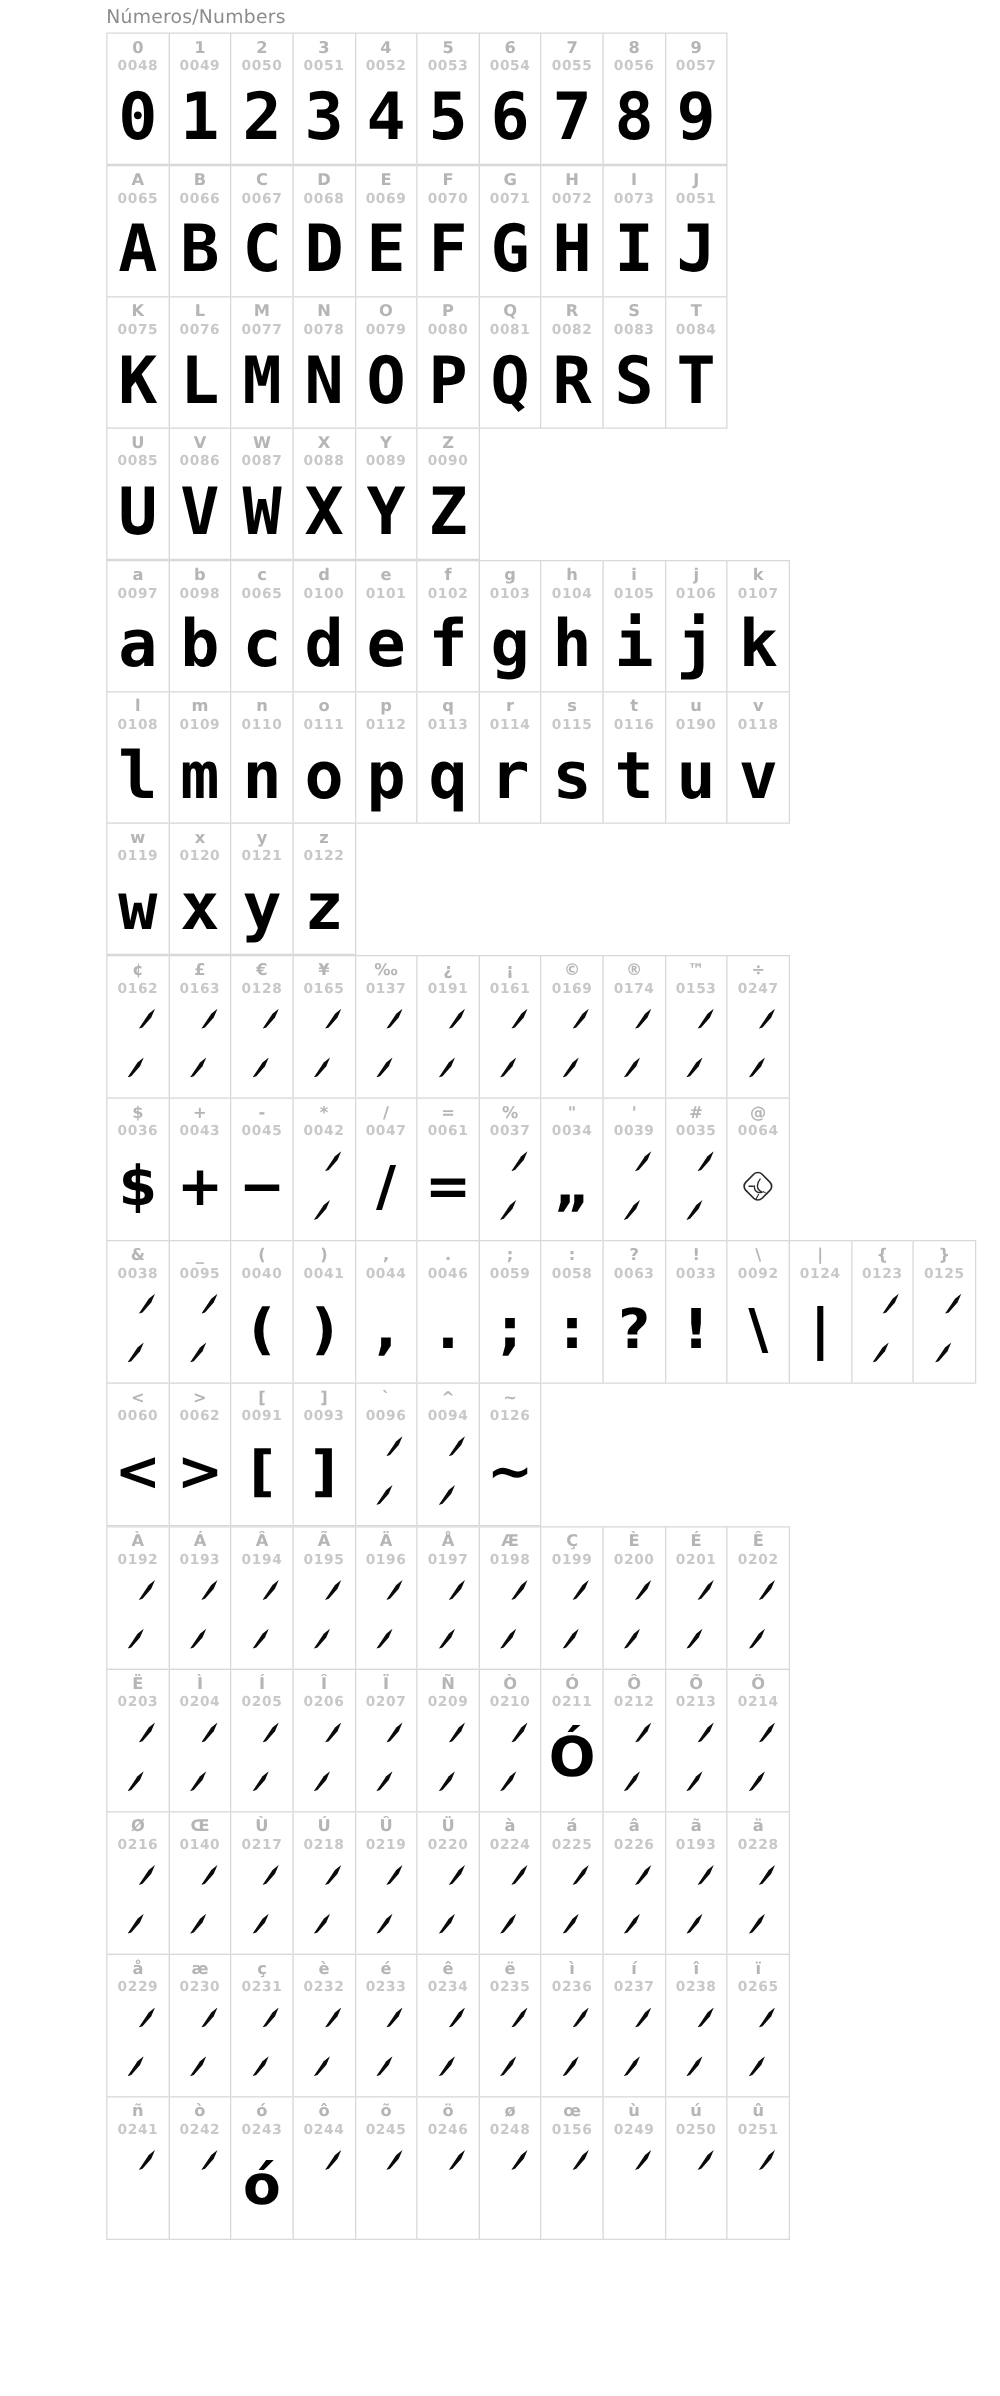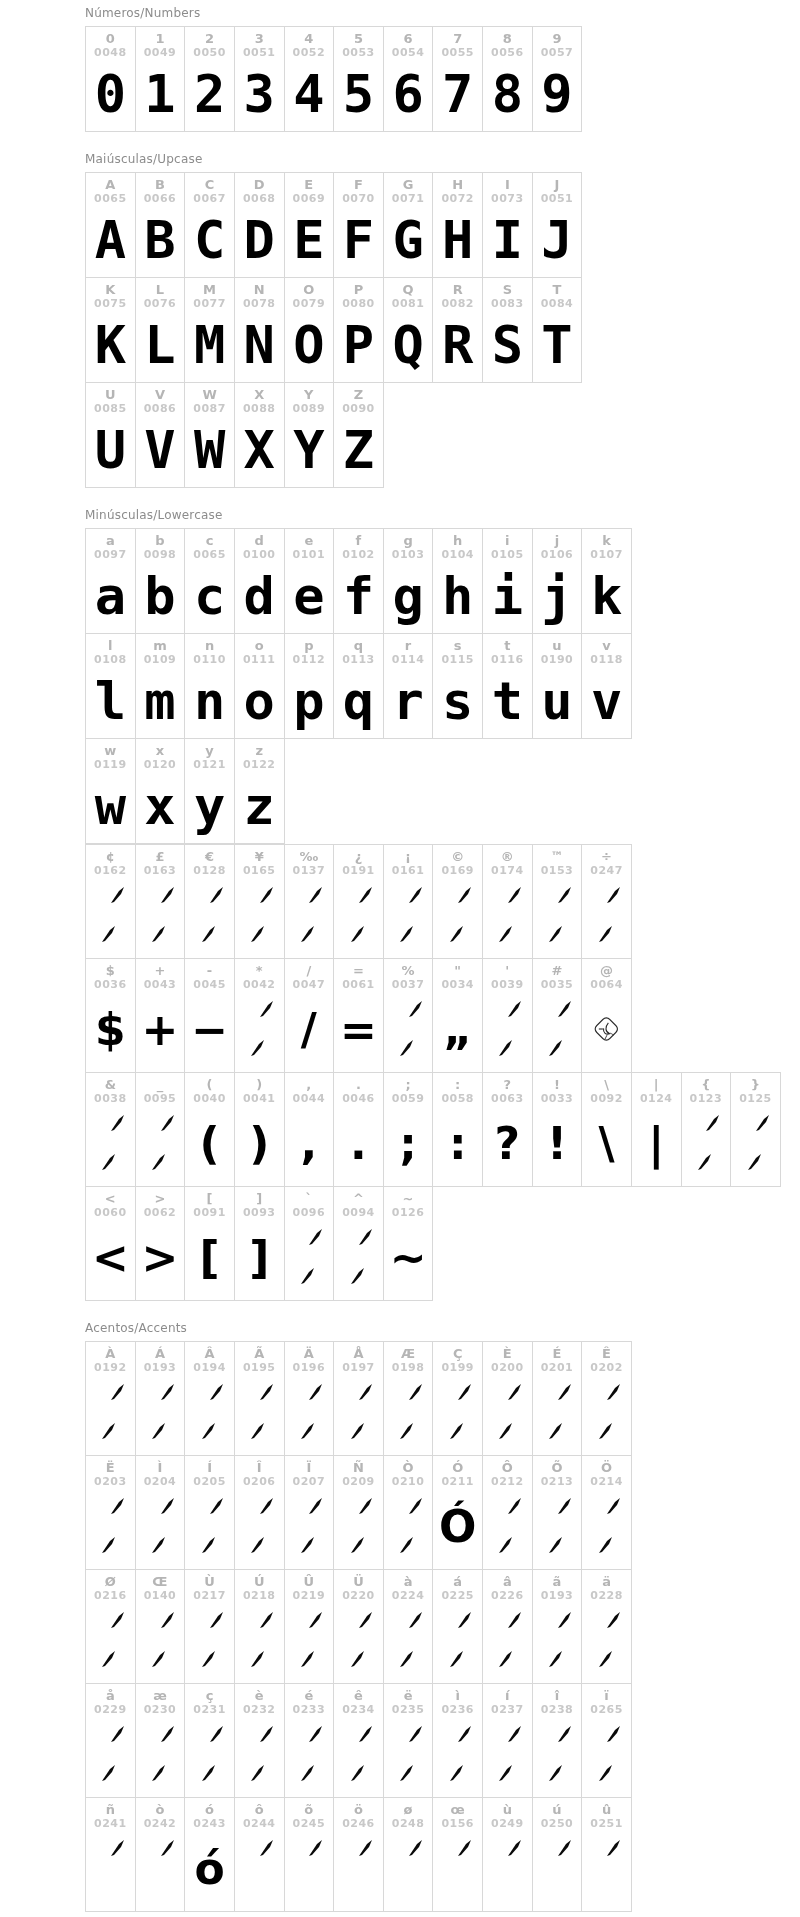--- a/index.html
+++ b/index.html
@@ -1,19 +1,19 @@
 <!DOCTYPE html>
 <html><head>
 <meta charset="utf-8">
 <style>
   html,body{margin:0;padding:0;background:#fff;}
   body{width:800px;height:1917px;overflow:hidden;font-family:"DejaVu Sans",sans-serif;}
   .page{padding:2px 0 0 85px;}
   .section{display:block;}
-  .section-title{font-size:12px;line-height:18px;color:#8c8c8c;margin:18px 0 4px 0;font-weight:normal;letter-spacing:.2px;}
+  .section-title{font-size:15px;line-height:18px;color:#8c8c8c;margin:18px 0 4px 0;font-weight:normal;letter-spacing:.2px;}
   .section:first-child .section-title{margin-top:2px;}
   .grid-row{display:flex;align-items:stretch;}
   .grid-row + .grid-row{margin-top:-1px;}
   .cell{border:1px solid #d8d8d8;margin-left:-1px;background:#fff;display:flex;flex-direction:column;align-items:center;padding:4px 8px 8px 8px;box-sizing:border-box;}
   .grid-row .cell:first-child{margin-left:0;}
   .cell-char{font-size:13px;line-height:15px;font-weight:bold;color:#b5b5b5;}
   .cell-code{font-size:11px;line-height:13px;font-weight:bold;color:#c8c8c8;letter-spacing:.5px;}
   
   .sec-basic .glyph-box{height:58px;margin-top:6px;display:flex;align-items:center;justify-content:center;
     font-family:"DejaVu Sans Mono",monospace;font-weight:bold;font-size:52px;line-height:56px;color:#000;}
@@ -81,21 +81,20 @@
             <div class="glyph-box">8</div>
           </div>
           <div class="cell">
             <div class="cell-char">9</div>
             <div class="cell-code">0057</div>
             <div class="glyph-box">9</div>
           </div>
         </div>
       </div>
       <div class="section sec-basic">
-        <h2 class="section-title">Maiúsculas/Upcase</h2>
         <div class="grid-row">
           <div class="cell">
             <div class="cell-char">A</div>
             <div class="cell-code">0065</div>
             <div class="glyph-box">A</div>
           </div>
           <div class="cell">
             <div class="cell-char">B</div>
             <div class="cell-code">0066</div>
             <div class="glyph-box">B</div>
@@ -220,21 +219,20 @@
             <div class="glyph-box">Y</div>
           </div>
           <div class="cell">
             <div class="cell-char">Z</div>
             <div class="cell-code">0090</div>
             <div class="glyph-box">Z</div>
           </div>
         </div>
       </div>
       <div class="section sec-basic">
-        <h2 class="section-title">Minúsculas/Lowercase</h2>
         <div class="grid-row">
           <div class="cell">
             <div class="cell-char">a</div>
             <div class="cell-code">0097</div>
             <div class="glyph-box">a</div>
           </div>
           <div class="cell">
             <div class="cell-char">b</div>
             <div class="cell-code">0098</div>
             <div class="glyph-box">b</div>
@@ -783,21 +781,20 @@
           <div class="cell">
             <div class="cell-char">~</div>
             <div class="cell-code">0126</div>
             <div class="glyph-area">
               <div class="big-glyph">~</div>
             </div>
           </div>
         </div>
       </div>
       <div class="section sec-tall">
-        <h2 class="section-title">Acentos/Accents</h2>
         <div class="grid-row">
           <div class="cell">
             <div class="cell-char">À</div>
             <div class="cell-code">0192</div>
             <div class="glyph-area">
               <span class="slash-a"><svg width="14" height="16" viewBox="0 0 14 16">
                   <polygon points="0,16 8,4 13,0 10,7 3,15" fill="#0a0a0a"></polygon>
                 </svg></span>
               <span class="slash-b"><svg width="14" height="16" viewBox="0 0 14 16">
                   <polygon points="0,16 8,4 13,0 10,7 3,15" fill="#0a0a0a"></polygon>

